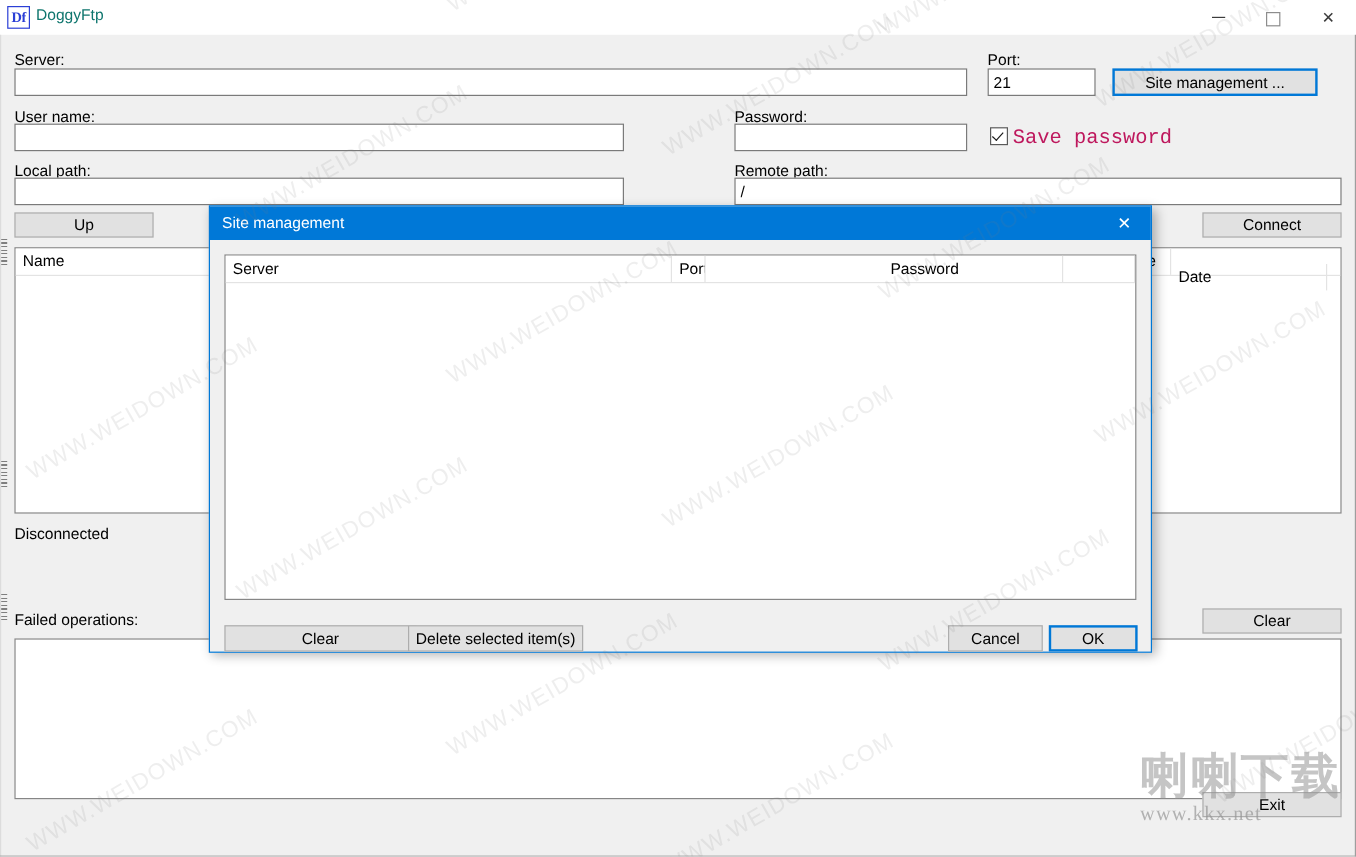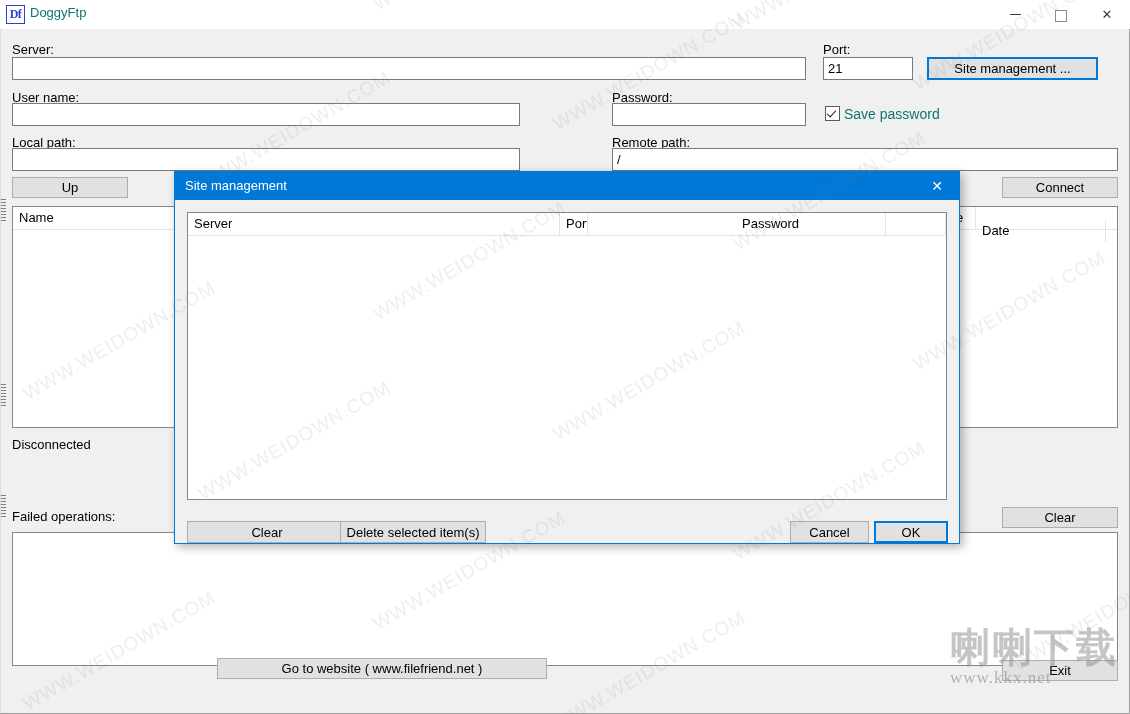--- a/index.html
+++ b/index.html
@@ -109,22 +109,23 @@
     position: absolute; top: 0; height: 22px;
     font-size: 13px; color: #000;
     line-height: 22px;
     padding-left: 6px;
     box-sizing: border-box;
     border-right: 1px solid #e3e3e3;
     white-space: nowrap; overflow: hidden;
   }
   .chk-wrap {
     position: absolute;
-    font-size: 14px; color: #0f766e;
+    font-size: 17px; color: #be185d;
     white-space: nowrap;
+    font-family: Liberation Mono, monospace;
   }
   .chk-box {
     display: inline-block;
     width: 13px; height: 13px;
     border: 1px solid #5a5a5a;
     background: #fff;
     vertical-align: -2px;
     position: relative;
     margin-right: 4px;
   }
@@ -276,21 +277,20 @@
       </div>
     </div>
 
     <div class="status-text" style="left:11px; top:408px;">Disconnected</div>
 
     <button class="btn" style="left:1001px; top:478px; width:116px; height:21px;">Clear</button>
 
     <div class="lbl" style="left:11px; top:480px;">Failed operations:</div>
     <div class="listview" style="left:11px; top:503px; width:1106px; height:134px;"></div>
 
-    <button class="btn" style="left:216px; top:629px; width:330px; height:21px;">Go to website ( www.filefriend.net )</button>
     <button class="btn" style="left:1001px; top:631px; width:116px; height:21px;">Exit</button>
 
     <div class="vscroll-strip" style="left:0px; top:170px; height:22px;"></div>
     <div class="vscroll-strip" style="left:0px; top:355px; height:22px;"></div>
     <div class="vscroll-strip" style="left:0px; top:466px; height:22px;"></div>
   </div>
 
   <div class="dlg">
     <div class="dlg-title">
       <div class="dlg-title-text">Site management</div>

